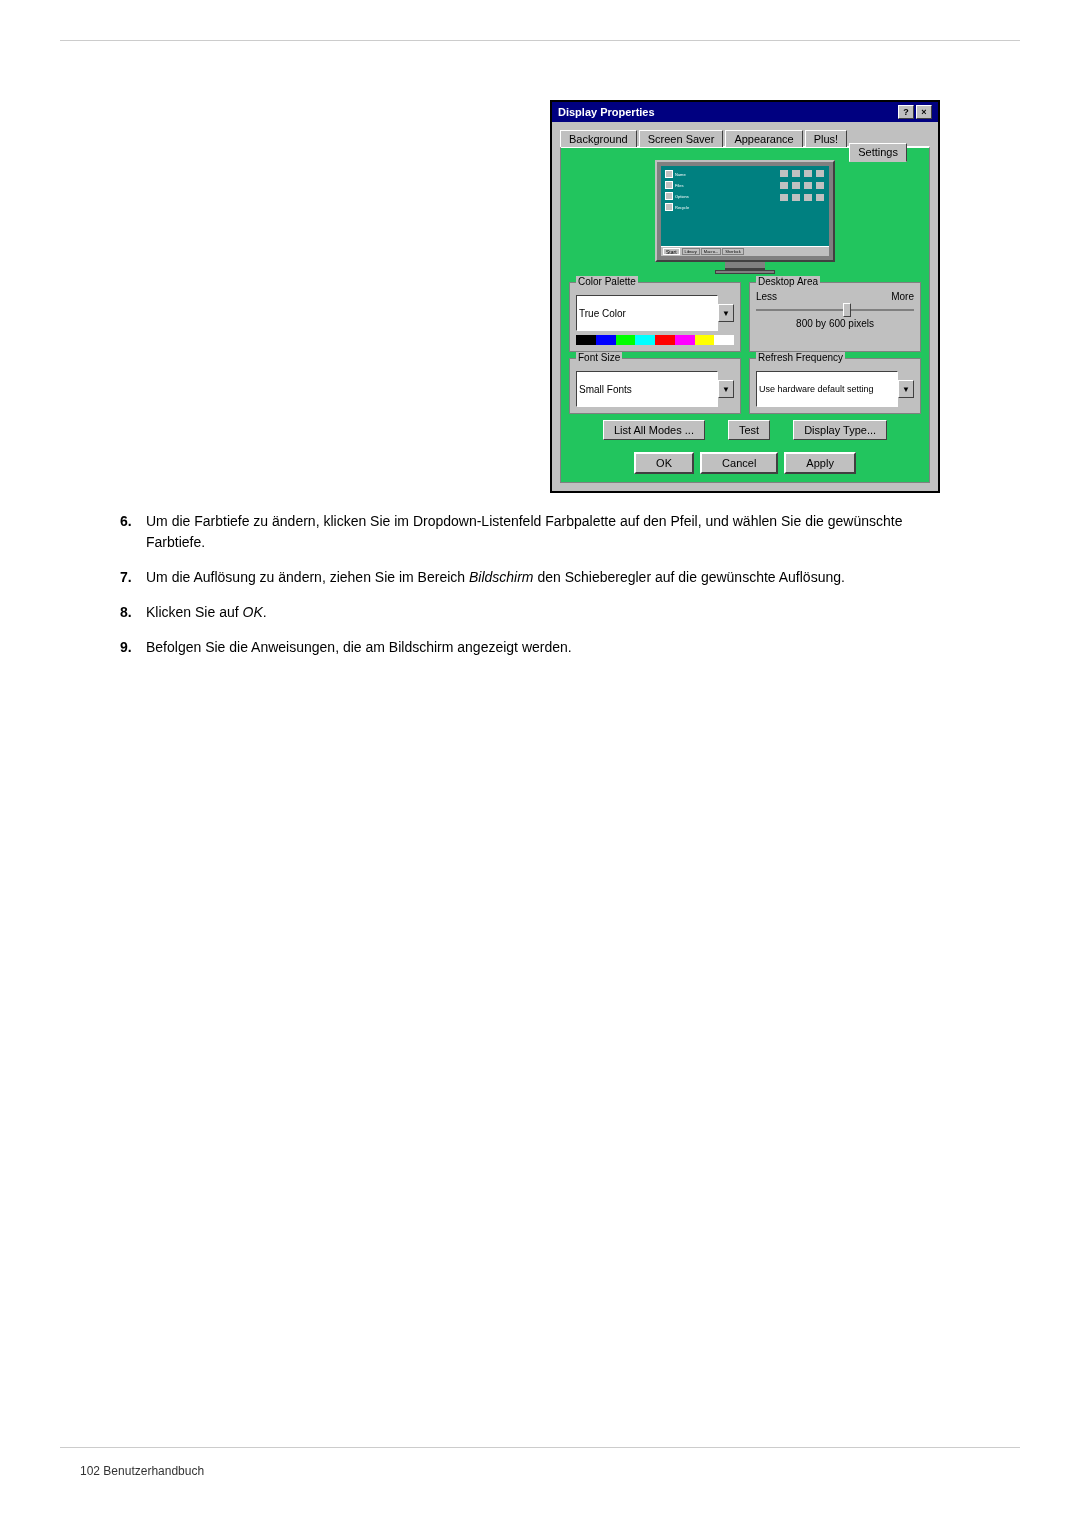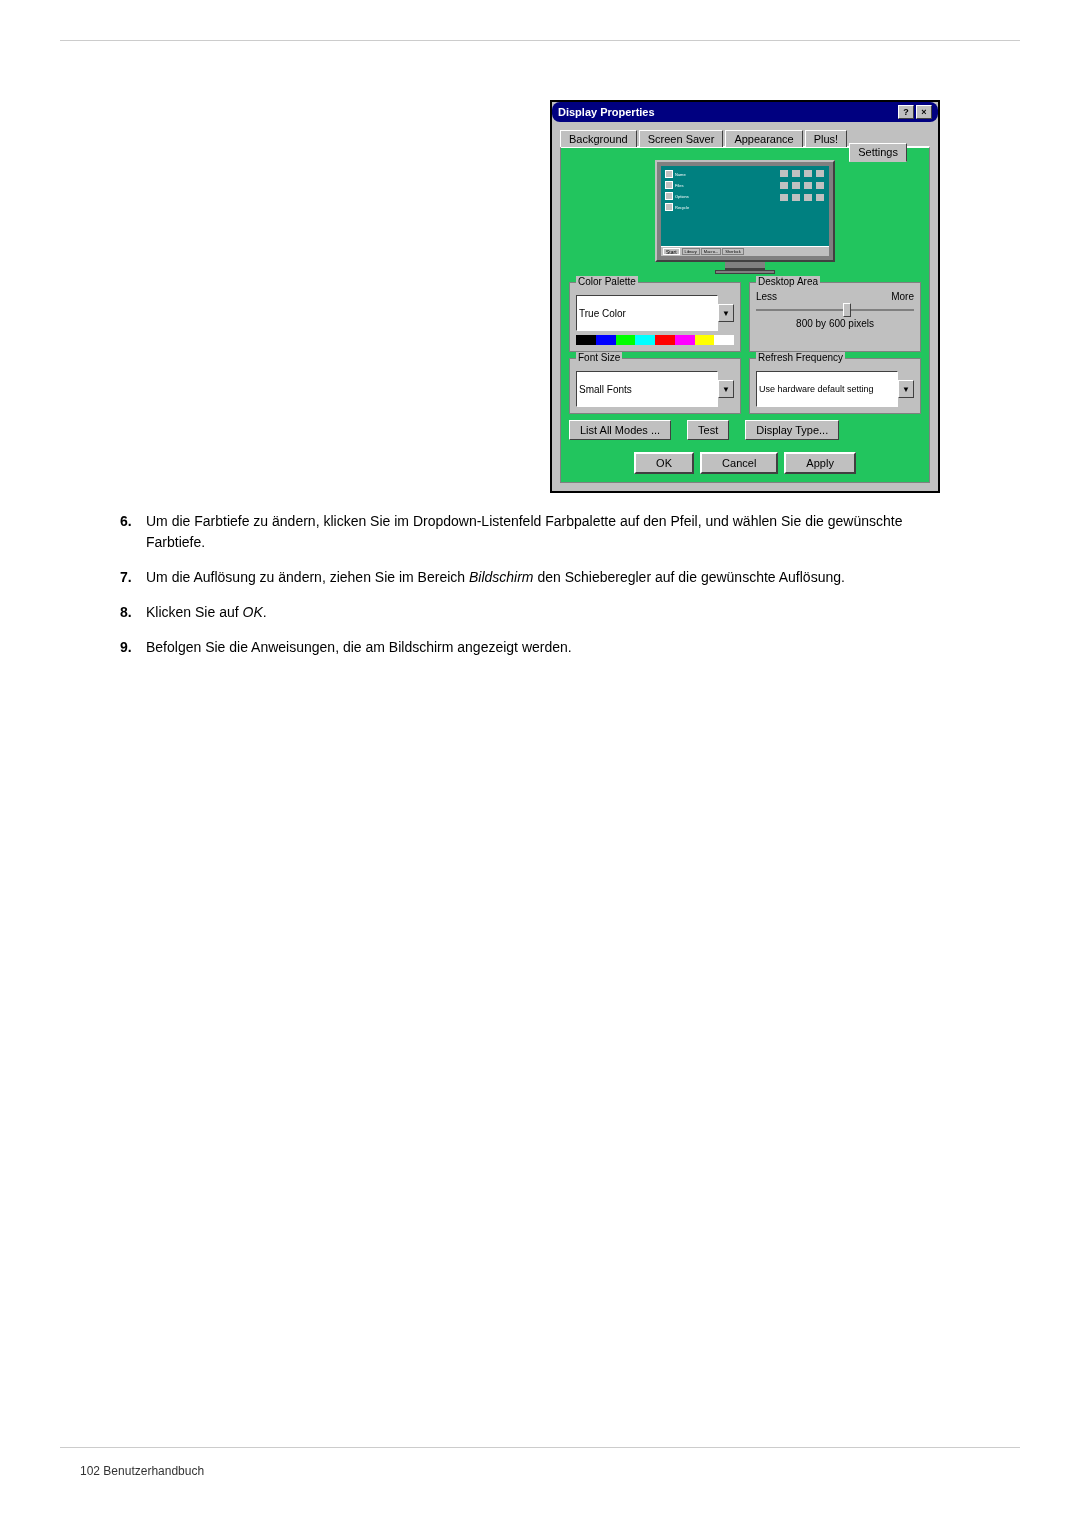--- a/index.html
+++ b/index.html
@@ -65,21 +65,20 @@
 
     .win-titlebar {
       background: #000080;
       color: #fff;
       padding: 3px 6px;
       display: flex;
       justify-content: space-between;
       align-items: center;
       font-size: 11px;
       font-weight: bold;
-      border-radius: 8px;
     }
 
     .win-titlebar-title {
       font-size: 11px;
     }
 
     .win-titlebar-buttons {
       display: flex;
       gap: 2px;
     }
@@ -386,22 +385,23 @@
 
     .resolution-text {
       text-align: center;
       font-size: 10px;
       margin-top: 2px;
     }
 
     
     .buttons-row {
       display: flex;
-      gap: 16px;
+      gap: 23px;
       margin-bottom: 8px;
+      justify-content: center;
     }
 
     .win-button {
       padding: 3px 10px;
       background: #c0c0c0;
       border-top: 1px solid #fff;
       border-left: 1px solid #fff;
       border-right: 1px solid #404040;
       border-bottom: 1px solid #404040;
       font-size: 11px;

